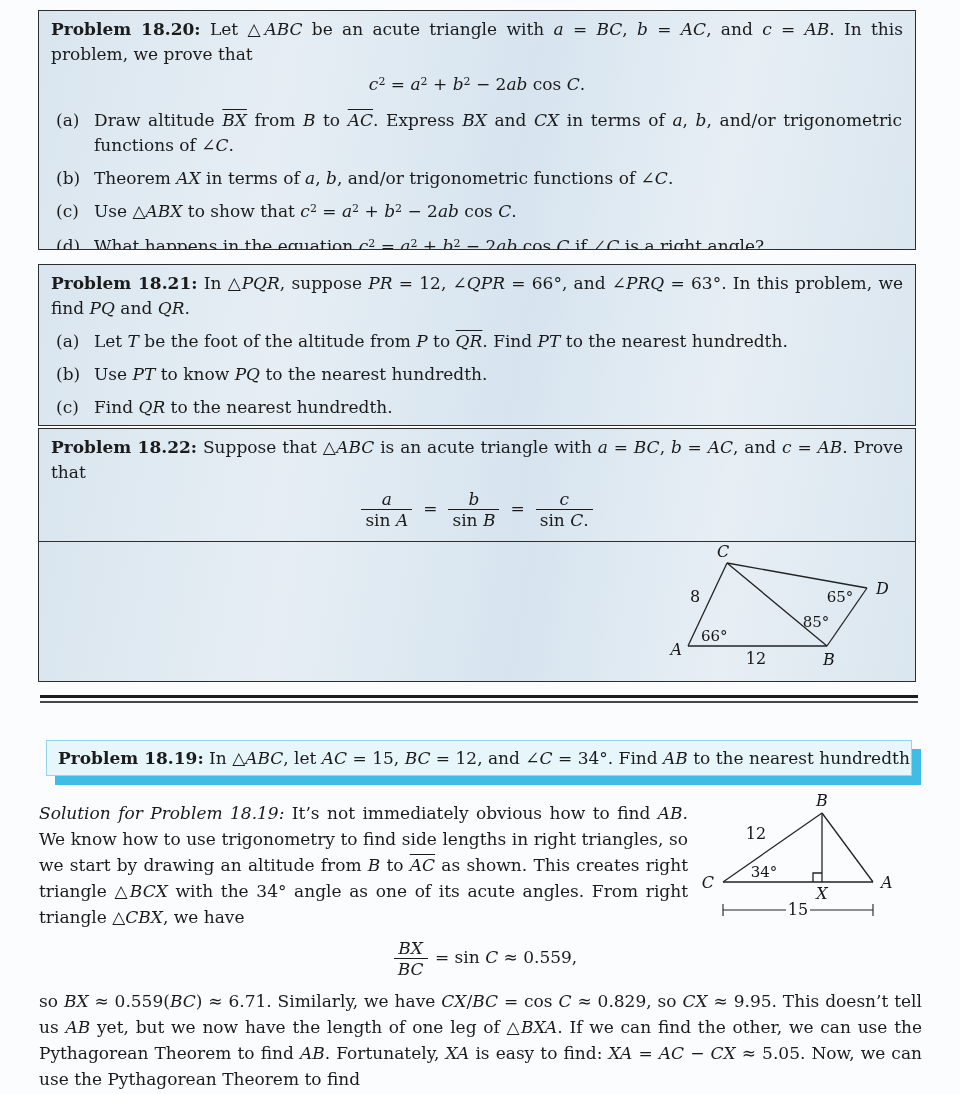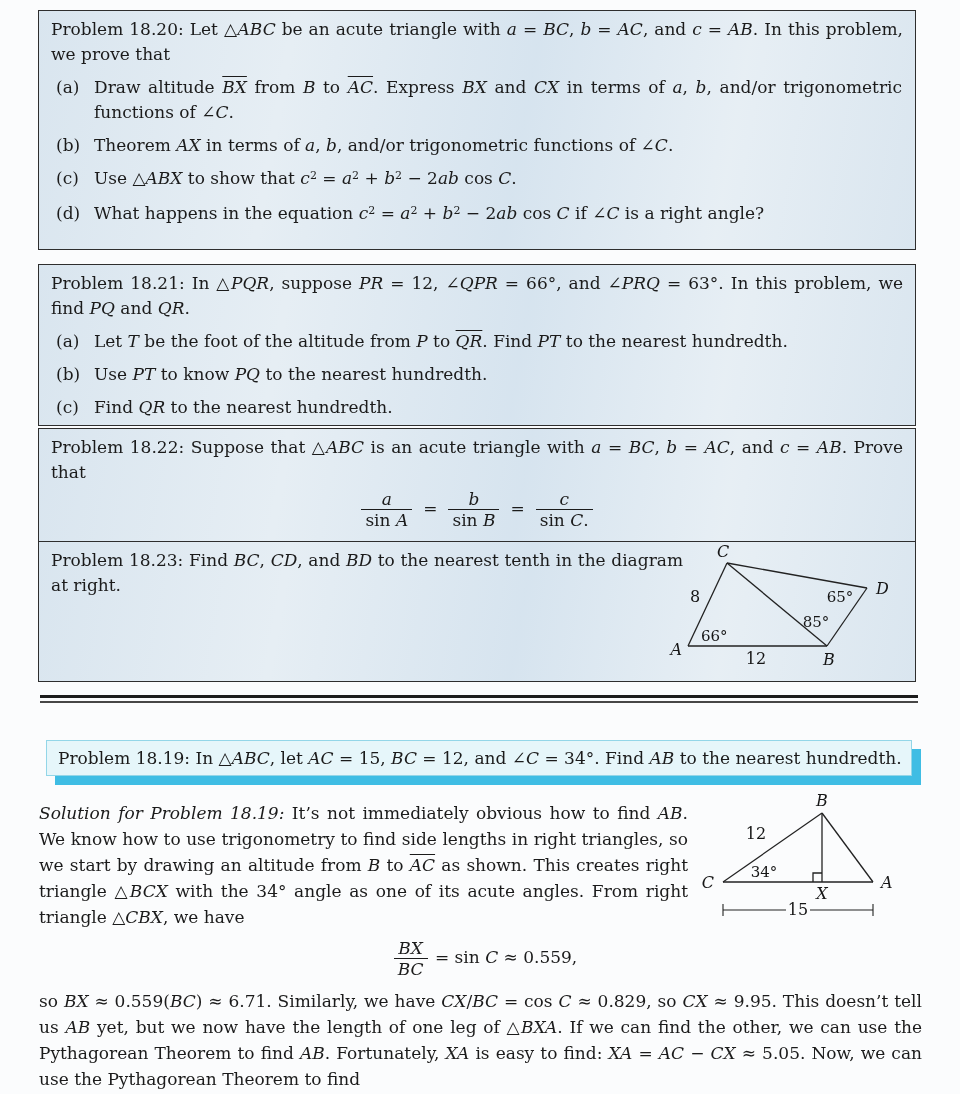--- a/index.html
+++ b/index.html
@@ -21,21 +21,21 @@
   #box21{top:264px;height:162px}
   #box22{top:428px;height:128px}
   #box23{top:541px;height:141px}
   .intro{text-align:justify;line-height:25px;margin:0}
   .eqline{text-align:center;margin:4px 0 3px;line-height:26px}
   .part{display:flex;margin-top:8px;line-height:25px}
   .part .tag{flex:none;width:38px;padding-left:5px}
   .part .ptext{flex:1;text-align:justify;padding-right:1px}
   #box23 .intro{width:632px}
   .d1wrap{position:absolute;right:3px;top:2px}
-  .f-b{font-weight:normal}
+  .f-b{font-weight:bold}
   .f-i{font-style:italic}
   .f-o{text-decoration:overline}
   .f-sup{position:relative;top:-0.45em;font-size:11px;letter-spacing:0}
   #rule1{position:absolute;left:40px;width:878px;top:695px;height:3px;background:#1c1c1c}
   #rule2{position:absolute;left:40px;width:878px;top:701px;height:1.5px;background:#474747}
   #box19{
     position:absolute;left:46px;top:740px;width:866px;height:36px;box-sizing:border-box;
     background:#e6f6fa;border:1px solid #93d6e8;
     box-shadow:9px 9px 0 #3fbde4;
     padding:4px 11px;line-height:26px;white-space:nowrap;overflow:hidden;
@@ -55,20 +55,21 @@
   svg .it{font-style:italic}
   svg .sm{font-size:15px}
   svg line, svg polyline{stroke:#222;stroke-width:1.3;fill:none}
   svg .tick{stroke-width:1.1}
 </style>
 </head>
 <body>
 
 <div class="pbox" id="box20">
   <p class="intro"><span class="f-b">Problem 18.20:</span><span> Let △</span><span class="f-i">ABC</span><span> be an acute triangle with </span><span class="f-i">a</span><span> = </span><span class="f-i">BC</span><span>, </span><span class="f-i">b</span><span> = </span><span class="f-i">AC</span><span>, and </span><span class="f-i">c</span><span> = </span><span class="f-i">AB</span><span>. In this problem, we prove that</span></p>
+  <div class="eqline"><span class="f-i">c</span><span class="f-sup">2</span><span> = </span><span class="f-i">a</span><span class="f-sup">2</span><span> + </span><span class="f-i">b</span><span class="f-sup">2</span><span> − 2</span><span class="f-i">ab</span><span> cos </span><span class="f-i">C</span><span>.</span></div>
   <div class="part">
     <span class="tag">(a)</span>
     <div class="ptext"><span>Draw altitude </span><span class="f-i f-o">BX</span><span> from </span><span class="f-i">B</span><span> to </span><span class="f-i f-o">AC</span><span>.  Express </span><span class="f-i">BX</span><span> and </span><span class="f-i">CX</span><span> in terms of </span><span class="f-i">a</span><span>, </span><span class="f-i">b</span><span>, and/or trigonometric functions of ∠</span><span class="f-i">C</span><span>.</span></div>
   </div>
   <div class="part">
     <span class="tag">(b)</span>
     <div class="ptext"><span>Theorem </span><span class="f-i">AX</span><span> in terms of </span><span class="f-i">a</span><span>, </span><span class="f-i">b</span><span>, and/or trigonometric functions of ∠</span><span class="f-i">C</span><span>.</span></div>
   </div>
   <div class="part">
     <span class="tag">(c)</span>
@@ -97,21 +98,20 @@
 </div>
 
 <div class="pbox" id="box22">
   <p class="intro"><span class="f-b">Problem 18.22:</span><span> Suppose that △</span><span class="f-i">ABC</span><span> is an acute triangle with </span><span class="f-i">a</span><span> = </span><span class="f-i">BC</span><span>, </span><span class="f-i">b</span><span> = </span><span class="f-i">AC</span><span>, and </span><span class="f-i">c</span><span> = </span><span class="f-i">AB</span><span>. Prove that</span></p>
   <div class="eqline">
     <span class="frac"><span class="fn"><span class="f-i">a</span></span><span class="fd"><span>sin </span><span class="f-i">A</span></span></span><span class="eqsp">=</span><span class="frac"><span class="fn"><span class="f-i">b</span></span><span class="fd"><span>sin </span><span class="f-i">B</span></span></span><span class="eqsp">=</span><span class="frac"><span class="fn"><span class="f-i">c</span></span><span class="fd"><span>sin </span><span class="f-i">C</span><span>.</span></span></span>
   </div>
 </div>
 
 <div class="pbox" id="box23">
-  <p class="intro"><span class="f-b">Problem 18.23:</span><span>  Find </span><span class="f-i">BC</span><span>, </span><span class="f-i">CD</span><span>, and </span><span class="f-i">BD</span><span> to the nearest tenth in the diagram at right.</span></p>
   <div class="d1wrap">
     <svg width="244" height="134" viewBox="0 0 244 134">
       <line x1="20" y1="102" x2="159" y2="102"></line>
       <line x1="20" y1="102" x2="59" y2="19"></line>
       <line x1="59" y1="19" x2="159" y2="102"></line>
       <line x1="59" y1="19" x2="199" y2="44"></line>
       <line x1="159" y1="102" x2="199" y2="44"></line>
       <text x="55" y="13" text-anchor="middle" class="it">C</text>
       <text x="208" y="50" class="it">D</text>
       <text x="14" y="111" text-anchor="end" class="it">A</text>

